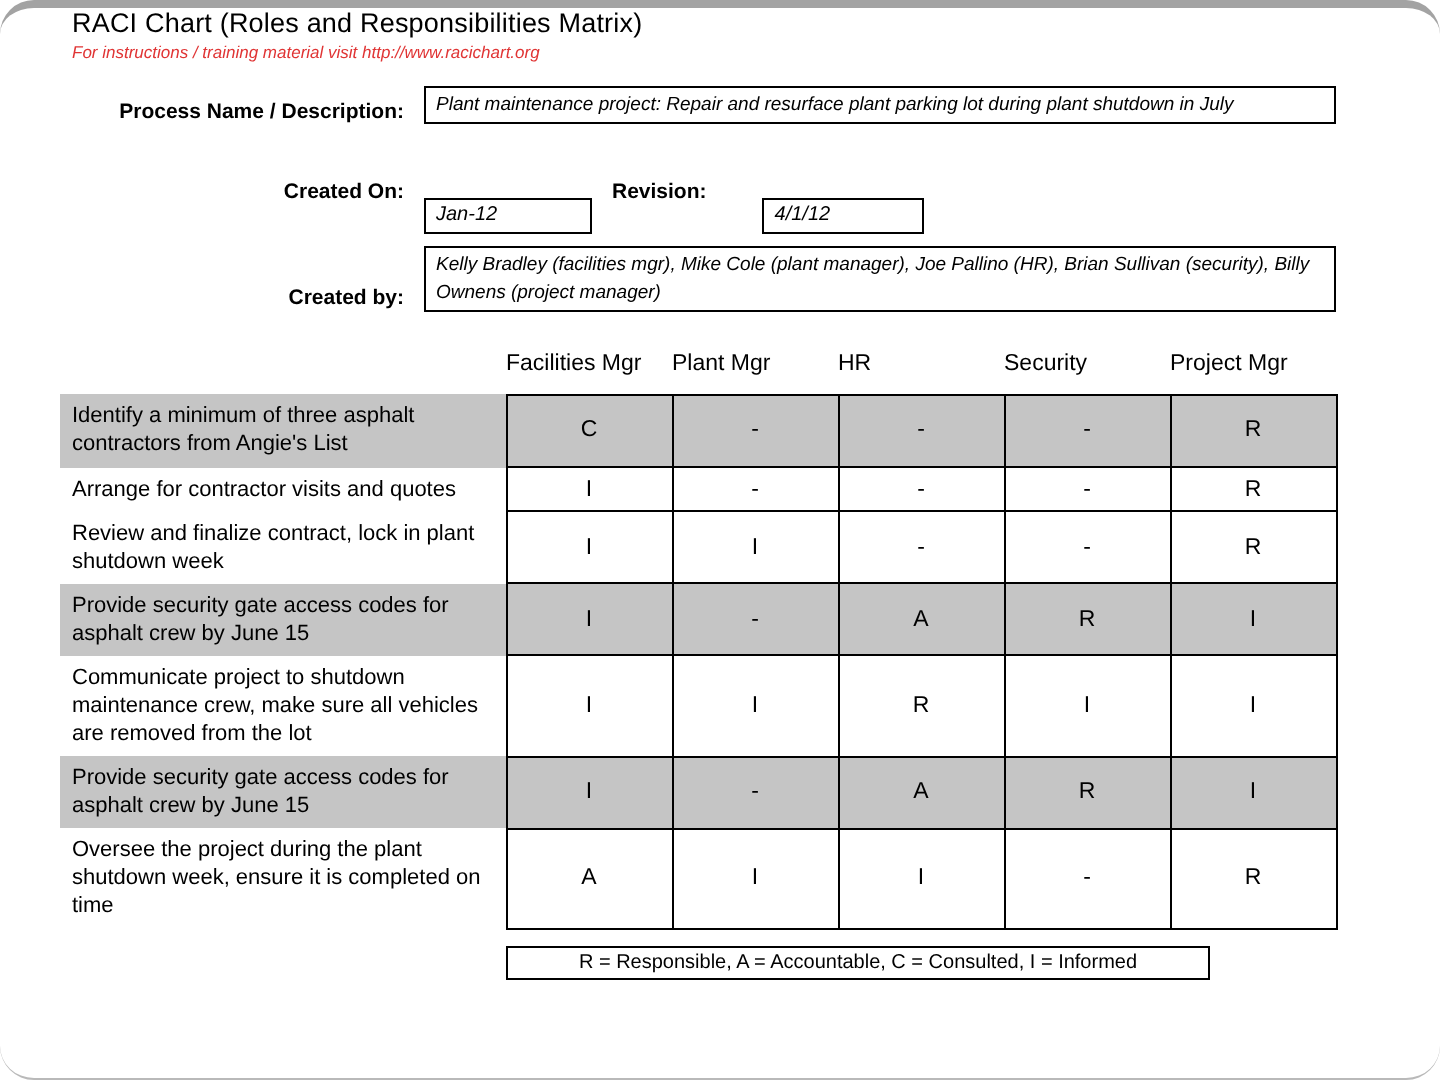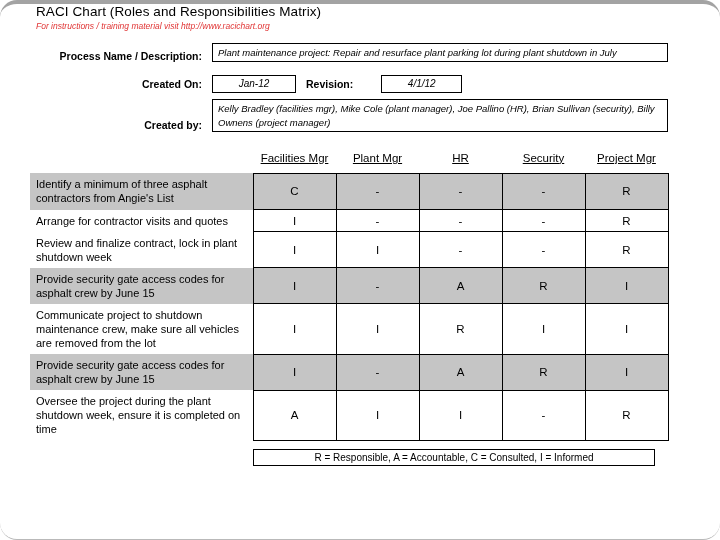--- a/index.html
+++ b/index.html
@@ -51,51 +51,49 @@
   }
   .box {
     border: 1px solid #000;
     font-size: 9.5px;
     font-style: italic;
     padding: 2px 5px;
     line-height: 1.4;
     background: #fff;
   }
   .box.wide { width: 456px; }
-  .box.small { width: 84px; text-align: center; font-size: 10px; padding: 1px 5px; }
+  .box.small { width: 84px; text-align: left; font-size: 10px; padding: 1px 5px; margin-top: 24px; }
   .box.small.rev { margin-left: 28px; width: 81px; }
   .raci-table { border-collapse: collapse; margin: 20px 0 0 30px; }
   .colhead {
     font-weight: normal;
     font-size: 11.5px;
-    text-align: center;
     vertical-align: bottom;
     padding: 0 0 9px 0;
-    text-decoration: underline;
   }
   .rowlabel {
     width: 223px;
     font-size: 11px;
     line-height: 1.28;
     padding: 4px 12px 4px 6px;
     vertical-align: middle;
   }
   .cell {
     width: 83px;
     border: 1px solid #000;
     text-align: center;
     vertical-align: middle;
     font-size: 11.5px;
     padding: 4px 0;
     background: #fff;
   }
   tr.gray .rowlabel, tr.gray .cell { background: #c5c5c5; }
   .legend {
     margin: 8px 0 0 253px;
-    width: 402px;
+    width: 352px;
     border: 1px solid #000;
     text-align: center;
     font-size: 10px;
     padding: 2px 0;
   }
 </style>
 </head>
 <body>
 
 <div class="page">

